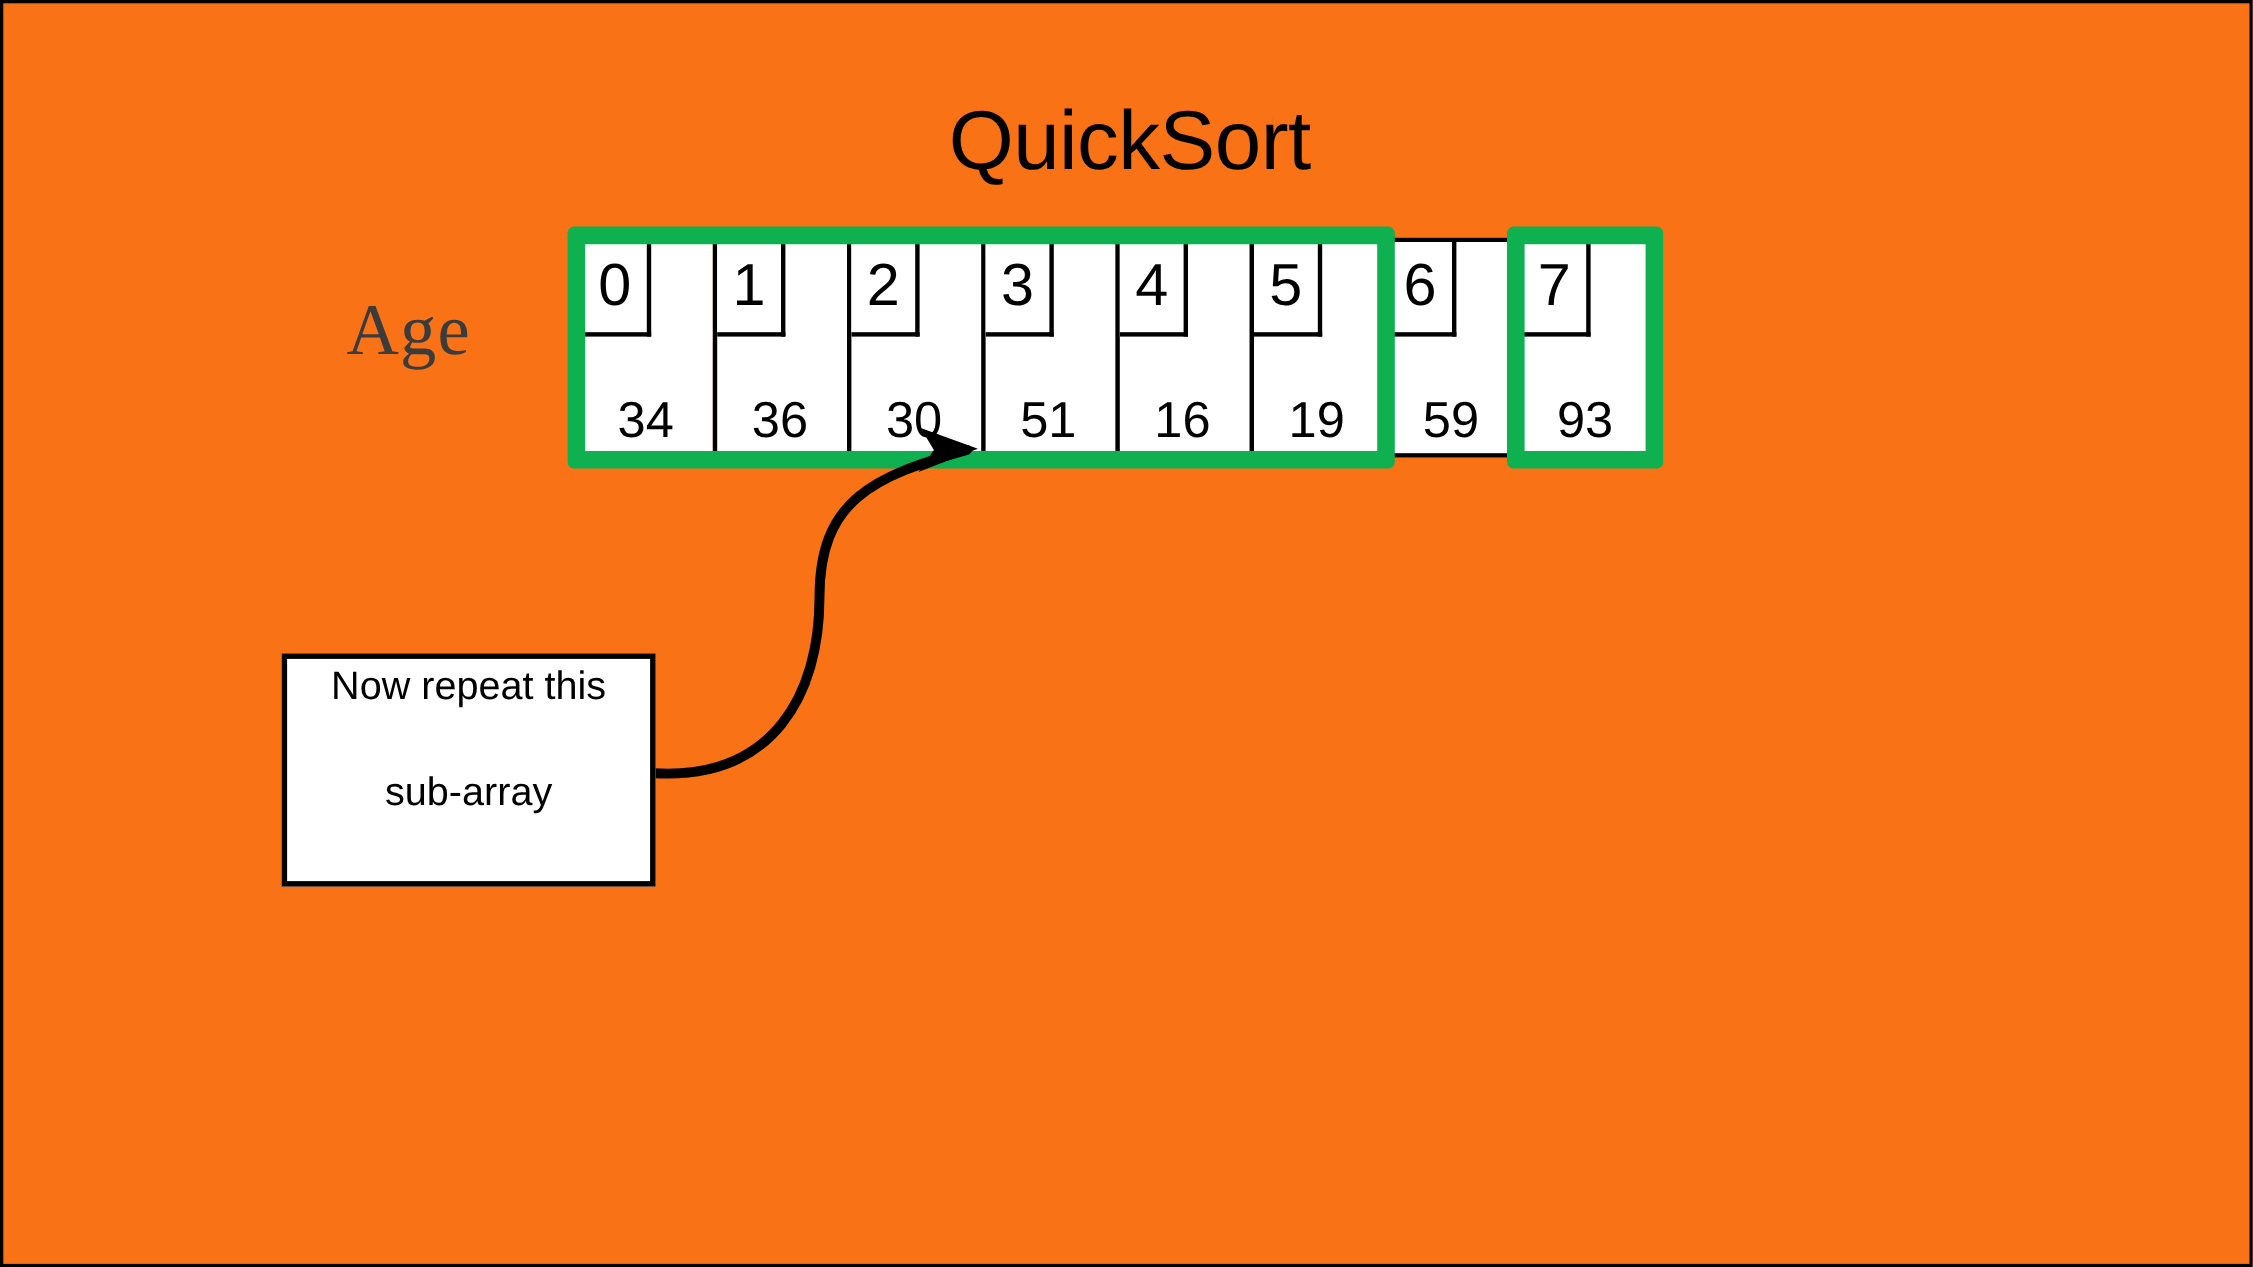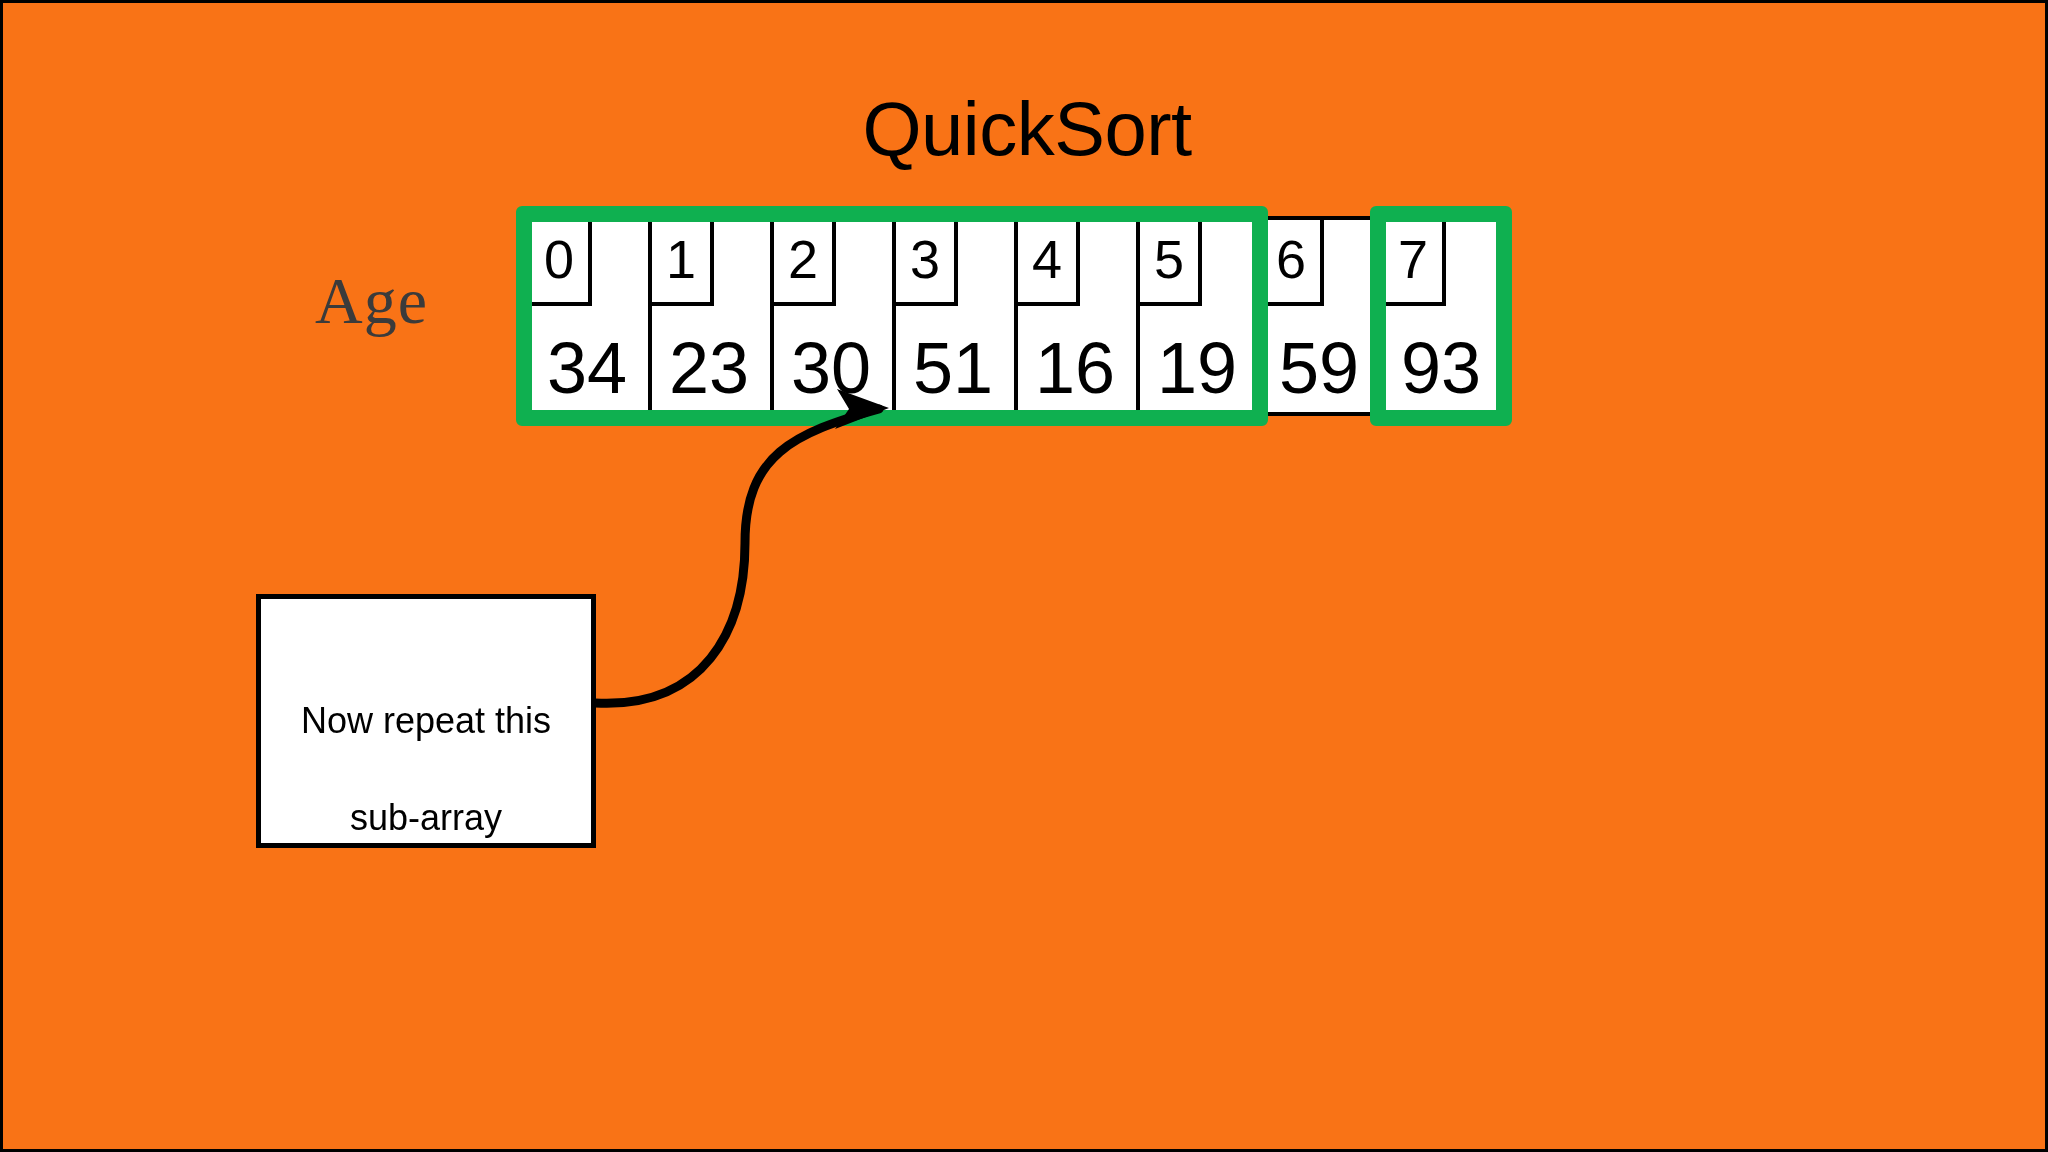--- a/index.html
+++ b/index.html
@@ -109,21 +109,21 @@
   }
 
   
   .val {
     position: absolute;
     left: 0;
     right: 0;
     bottom: 12px;
     text-align: center;
     font-family: "Liberation Sans", sans-serif;
-    font-size: 72px;
+    font-size: 46px;
     color: #000000;
     line-height: 1;
     z-index: 2;
   }
 
   
   .hl {
     position: absolute;
     box-sizing: border-box;
     border: 16px solid #0fb050;
@@ -131,26 +131,26 @@
     z-index: 4;
     pointer-events: none;
   }
 
   
   #callout {
     position: absolute;
     left: 253px;
     top: 591px;
     width: 340px;
-    height: 254px;
+    height: 212px;
     box-sizing: border-box;
     border: 5px solid #000000;
     background: #ffffff;
     display: flex;
-    align-items: flex-end;
+    align-items: flex-start;
     justify-content: center;
     z-index: 6;
   }
   #callout-text {
     font-family: "Liberation Sans", sans-serif;
     font-size: 36px;
     color: #000000;
     text-align: center;
     line-height: 1.35;
     padding: 0 8px;
@@ -183,21 +183,21 @@
         <div class="idx-box">
           <span>0</span>
         </div>
         <div class="val">34</div>
       </div>
       <div class="cell" style="left: 122px; width: 122px;">
         <div class="cell-box"></div>
         <div class="idx-box">
           <span>1</span>
         </div>
-        <div class="val">23</div>
+        <div class="val">36</div>
       </div>
       <div class="cell" style="left: 244px; width: 122px;">
         <div class="cell-box"></div>
         <div class="idx-box">
           <span>2</span>
         </div>
         <div class="val">30</div>
       </div>
       <div class="cell" style="left: 366px; width: 122px;">
         <div class="cell-box"></div>

